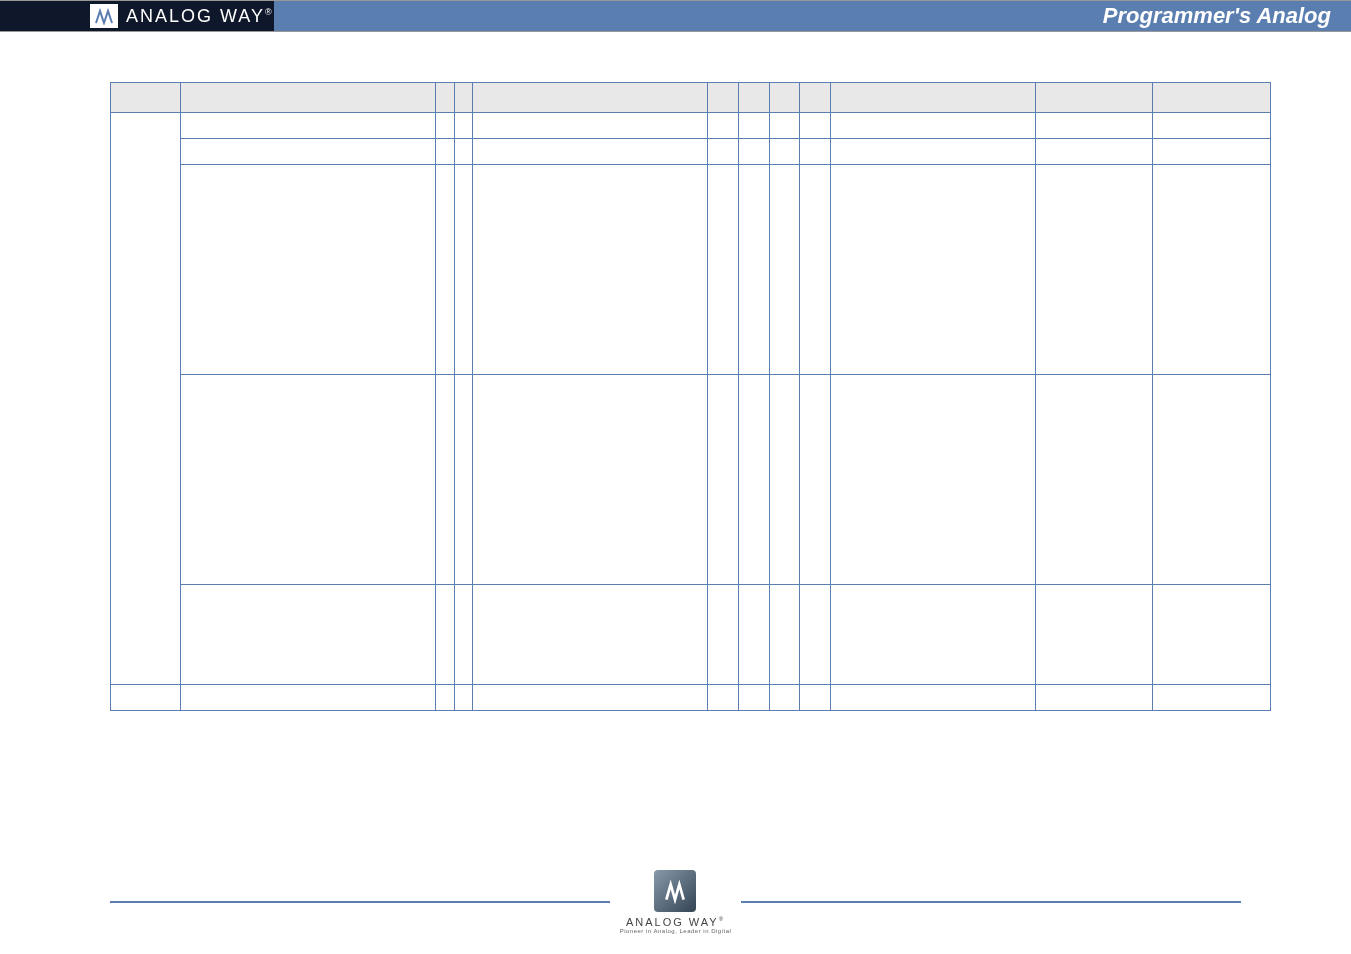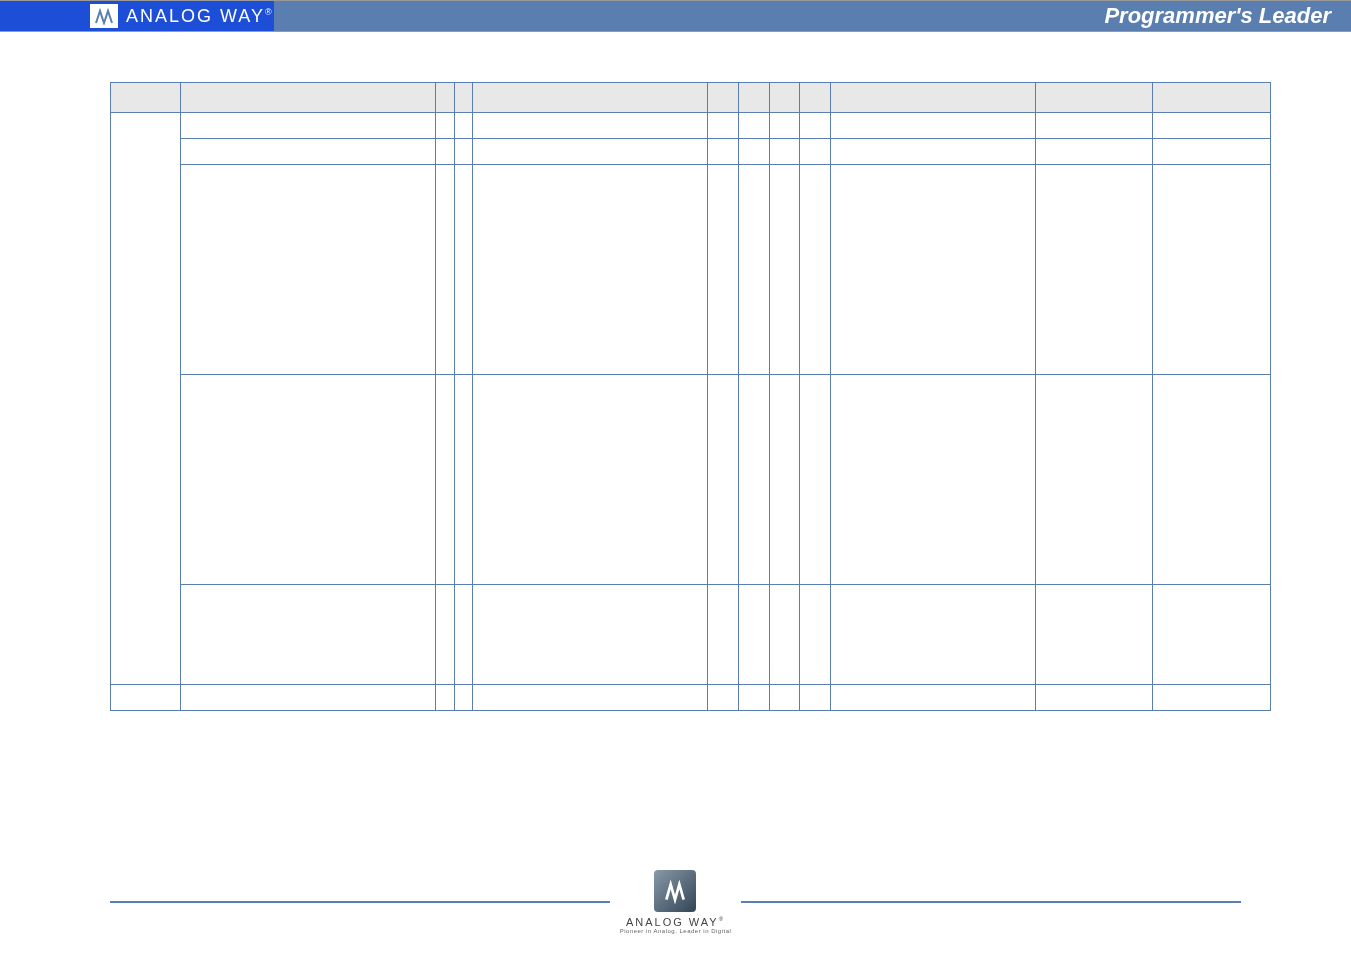--- a/index.html
+++ b/index.html
@@ -13,21 +13,21 @@
     border-bottom: 1px solid #999;
     display: flex;
     align-items: center;
     justify-content: space-between;
     padding: 0 20px 0 0;
   }
   
   .header-left {
     display: flex;
     align-items: center;
-    background: #1d4ed8;
+    background: #0f172a;
     height: 100%;
     padding-left: 90px;
   }
   
   .logo-box {
     width: 28px;
     height: 24px;
     background: #fff;
     margin-right: 8px;
     display: flex;
@@ -164,21 +164,21 @@
   <div class="header-left">
     <div class="logo-box">
       <svg viewBox="0 0 20 18">
         <path d="M2 16 L6 4 L10 16 L14 4 L18 16" stroke="#5a7eb0" stroke-width="2" fill="none"></path>
       </svg>
     </div>
     <span class="brand-text">
       <span>ANALOG WAY</span><span class="reg">®</span>
     </span>
   </div>
-  <div class="header-title">Programmer's Leader</div>
+  <div class="header-title">Programmer's Analog</div>
 </div>
 
 <div class="content-area">
   <table class="main-table">
     <colgroup>
       <col class="col-group">
       <col class="col-name">
       <col class="col-r">
       <col class="col-w">
       <col class="col-cmd">

